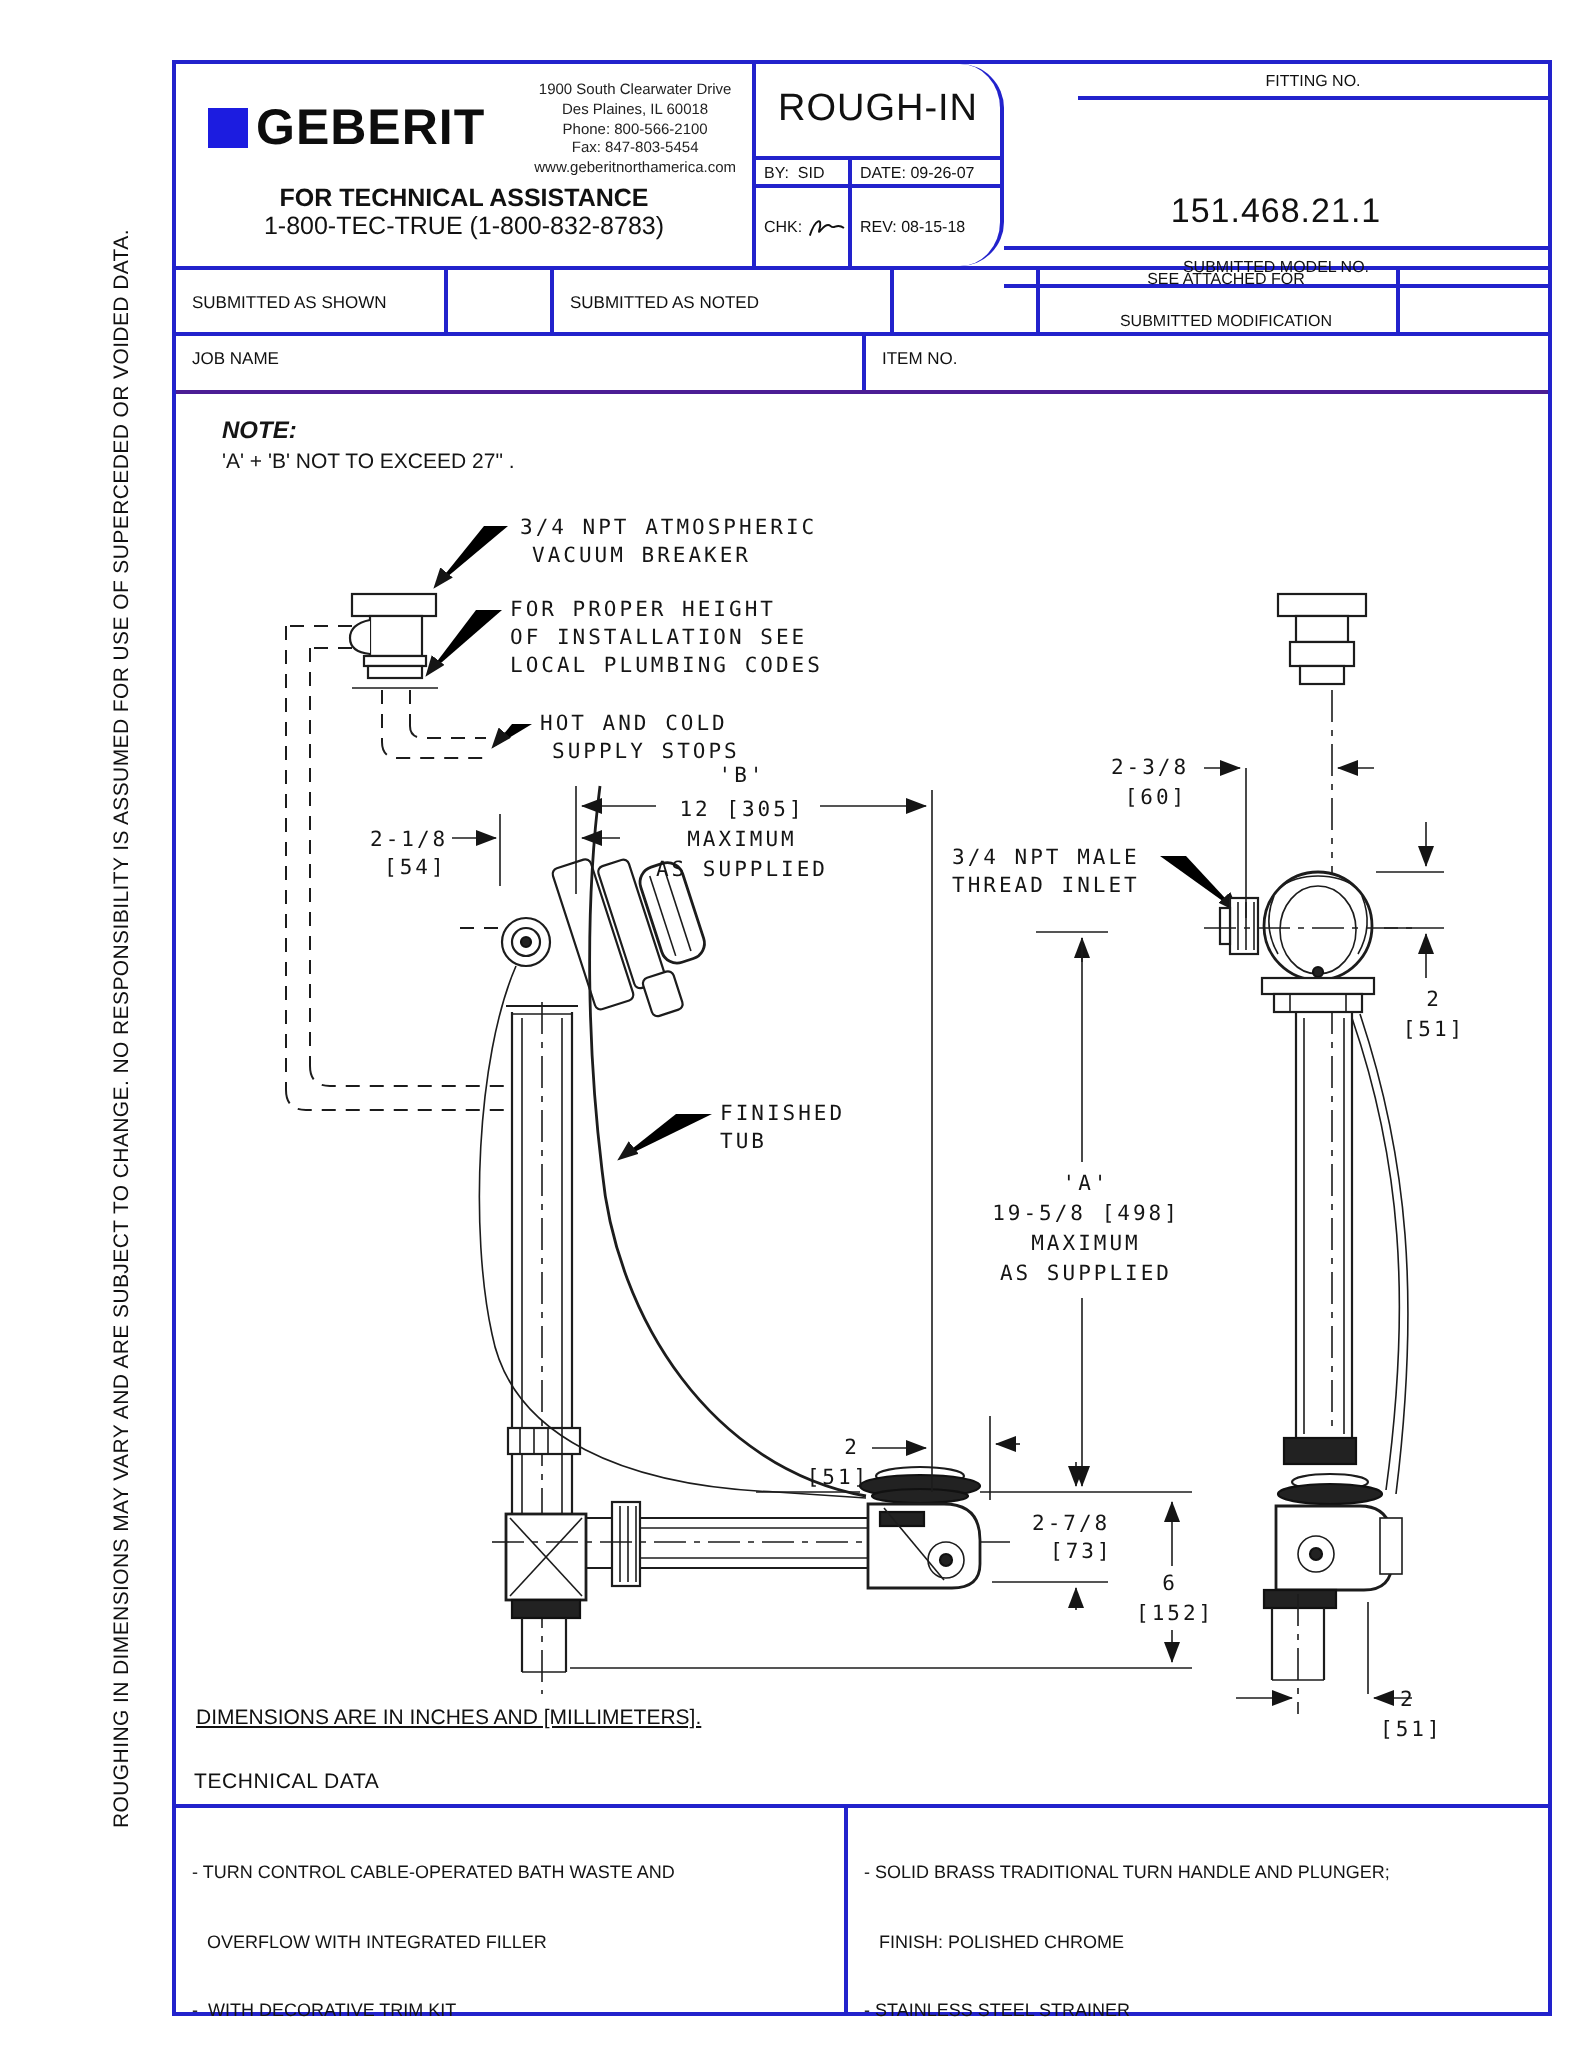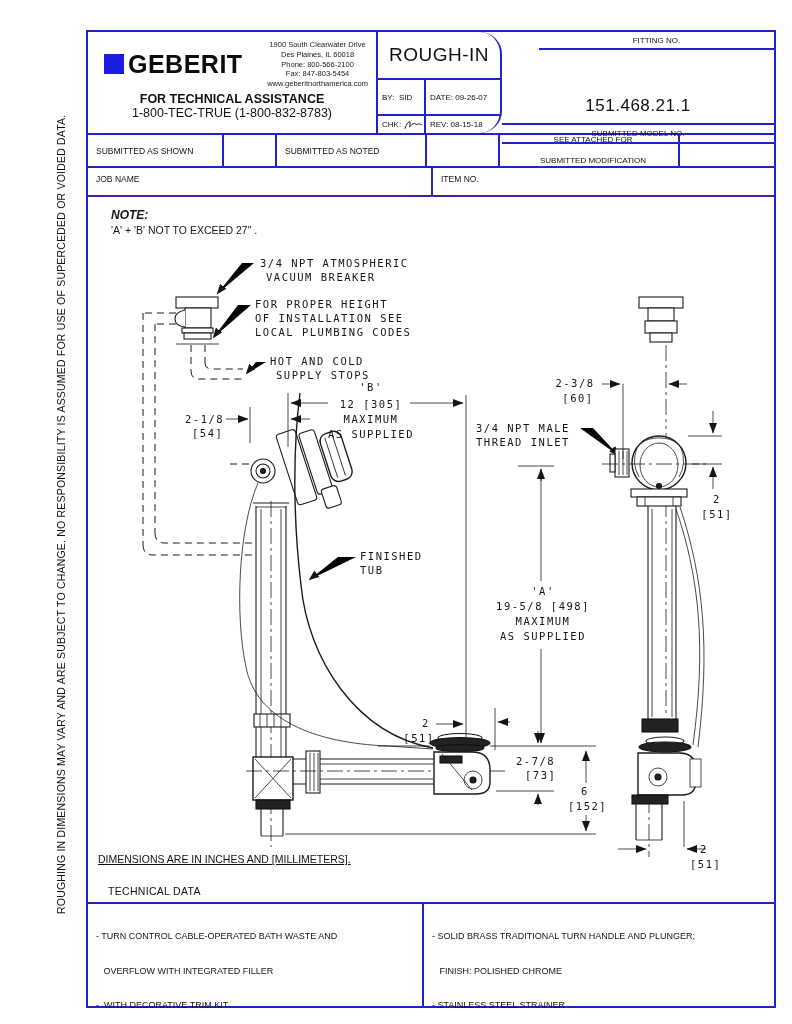--- a/index.html
+++ b/index.html
@@ -26,52 +26,52 @@
   .brandwrap{display:flex;align-items:center;flex:1;}
   .logo-sq{width:20px;height:20px;background:#1c1ce0;flex:none;margin-right:4px;}
   .brand{font-size:25px;font-weight:bold;letter-spacing:.5px;color:#0d0d0d;}
   .addr{font-size:7.5px;line-height:1.3;text-align:center;color:#222;padding-right:4px;}
   .assist{text-align:center;margin-top:3px;}
   .assist .a1{font-weight:bold;font-size:12.5px;}
   .assist .a2{font-size:12.5px;}
   .roughin-cell{width:124px;flex:none;border-right:2px solid #2222cc;box-sizing:border-box;display:flex;flex-direction:column;border-radius:22px;}
   .roughin-title{height:48px;flex:none;display:flex;align-items:center;justify-content:center;
     font-size:19px;letter-spacing:.5px;border-bottom:2px solid #2222cc;box-sizing:border-box;}
-  .minirow{height:36px;flex:none;display:flex;border-bottom:2px solid #2222cc;box-sizing:border-box;font-size:8px;}
+  .minirow{height:14px;flex:none;display:flex;border-bottom:2px solid #2222cc;box-sizing:border-box;font-size:8px;}
   .minirow:last-child{border-bottom:none;flex:1;}
   .minicell{display:flex;align-items:center;padding-left:4px;box-sizing:border-box;}
   .mc1{width:48px;flex:none;border-right:2px solid #2222cc;}
   .mc2{flex:1;}
   .sig{margin-left:2px;}
   .fitting-cell{flex:1;display:flex;flex-direction:column;}
   .f-lab{height:18px;flex:none;display:flex;align-items:center;justify-content:center;font-size:8px;border-bottom:2px solid #2222cc;box-sizing:border-box;margin-left:37px;}
   .f-val{height:36px;flex:none;display:flex;align-items:center;justify-content:center;font-size:17px;border-bottom:2px solid #2222cc;box-sizing:border-box;letter-spacing:.5px;margin-top:39px;}
   .f-mod{height:19px;flex:none;display:flex;align-items:center;justify-content:center;font-size:8px;border-bottom:2px solid #2222cc;box-sizing:border-box;}
   .f-empty{flex:1;}
   
   .band2{height:33px;flex:none;display:flex;border-bottom:2px solid #2222cc;box-sizing:border-box;font-size:8.5px;}
   .b2c{border-right:2px solid #2222cc;box-sizing:border-box;display:flex;align-items:center;padding-left:8px;}
   .b2c:last-child{border-right:none;}
   .b2-shown{width:136px;flex:none;}
   .b2-box1{width:53px;flex:none;}
-  .b2-noted{width:150px;flex:none;}
+  .b2-noted{width:170px;flex:none;}
   .b2-box2{width:73px;flex:none;}
   .b2-see{width:180px;flex:none;font-size:8px;line-height:1.25;display:flex;flex-direction:column;justify-content:space-between;}
   .b2-box3{flex:1;}
   
   .band3{height:29px;flex:none;display:flex;border-bottom:2px solid #4c1d95;box-sizing:border-box;font-size:8.5px;}
   .b3-job{width:345px;flex:none;border-right:2px solid #2222cc;box-sizing:border-box;padding:6px 0 0 8px;}
   .b3-item{flex:1;padding:6px 0 0 8px;}
   
   .draw{flex:1;position:relative;overflow:hidden;}
   .draw svg{position:absolute;left:0;top:0;}
   .dimnote{position:absolute;left:10px;bottom:15px;font-size:10.5px;color:#111;text-decoration:underline;}
   
   .tech-title{height:24px;flex:none;border-bottom:2px solid #2222cc;box-sizing:border-box;
-    display:flex;align-items:center;padding-left:20px;font-size:10.5px;letter-spacing:.3px;}
+    display:flex;align-items:center;padding-left:9px;font-size:10.5px;letter-spacing:.3px;}
   .tech-body{height:102px;flex:none;display:flex;font-size:9px;line-height:1.28;}
   .tech-col{white-space:pre;padding:4px 6px 0 8px;box-sizing:border-box;color:#141414;}
   .tech-left{width:336px;flex:none;border-right:2px solid #2222cc;}
   .tech-right{flex:1;}
   
   svg .ln, svg line, svg path, svg rect, svg ellipse, svg circle{stroke:#1c1c1c;fill:none;stroke-width:1.1;}
   svg .thin{stroke-width:0.8;}
   svg .med{stroke-width:1.4;}
   svg .w{fill:#ffffff;}
   svg .dk{fill:#222222;stroke:#111;}

